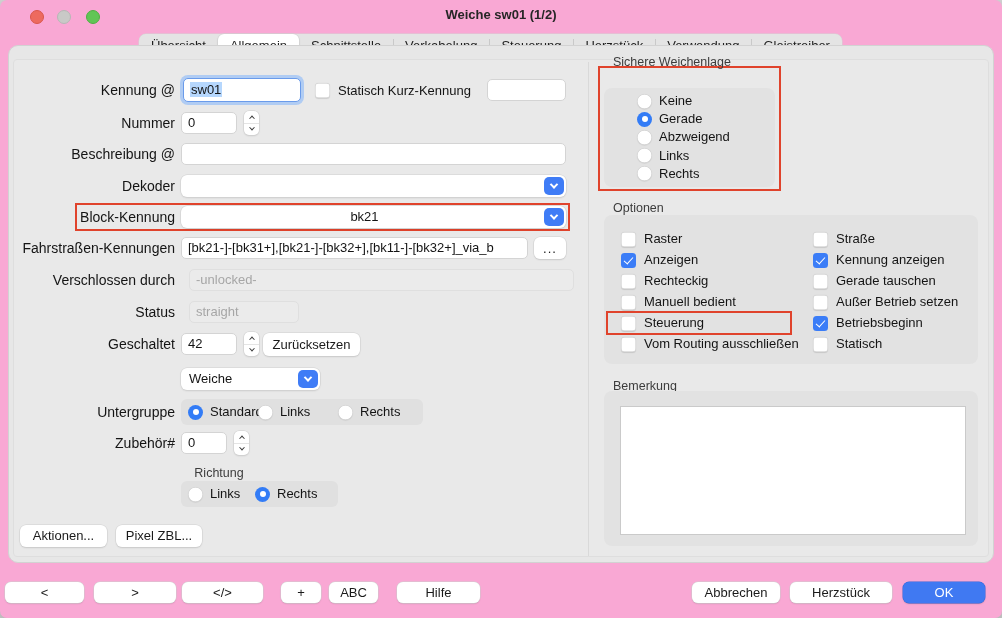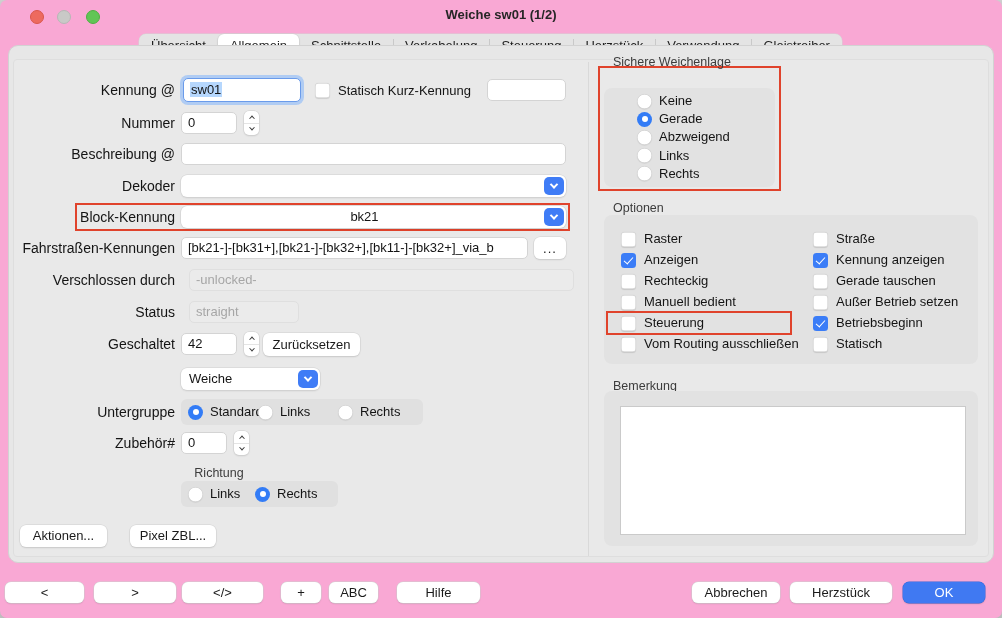--- a/index.html
+++ b/index.html
@@ -209,21 +209,21 @@
       <span class="radio"></span>
       <span class="cblabel">Links</span>
     </div>
     <div class="rrow" style="left:74px;">
       <span class="radio on"></span>
       <span class="cblabel">Rechts</span>
     </div>
   </div>
 
   <button class="btn" style="left:20px;top:525px;width:87px;height:22px;line-height:22px;">Aktionen...</button>
-  <button class="btn" style="left:130px;top:525px;width:86px;height:22px;line-height:22px;text-align:center;">Pixel ZBL...</button>
+  <button class="btn" style="left:116px;top:525px;width:86px;height:22px;line-height:22px;text-align:center;">Pixel ZBL...</button>
 
   <div class="ann" style="left:598px;top:66px;width:183px;height:125px;"></div>
   <div class="gtitle" style="left:613px;top:55px;">Sichere Weichenlage</div>
   <div class="groupbox" style="left:604px;top:88px;width:171px;height:99px;display:flex;flex-direction:column;justify-content:space-evenly;padding:3px 0 3px 33px;">
     <div class="rrow">
       <span class="radio"></span>
       <span class="cblabel">Keine</span>
     </div>
     <div class="rrow">
       <span class="radio on"></span>

